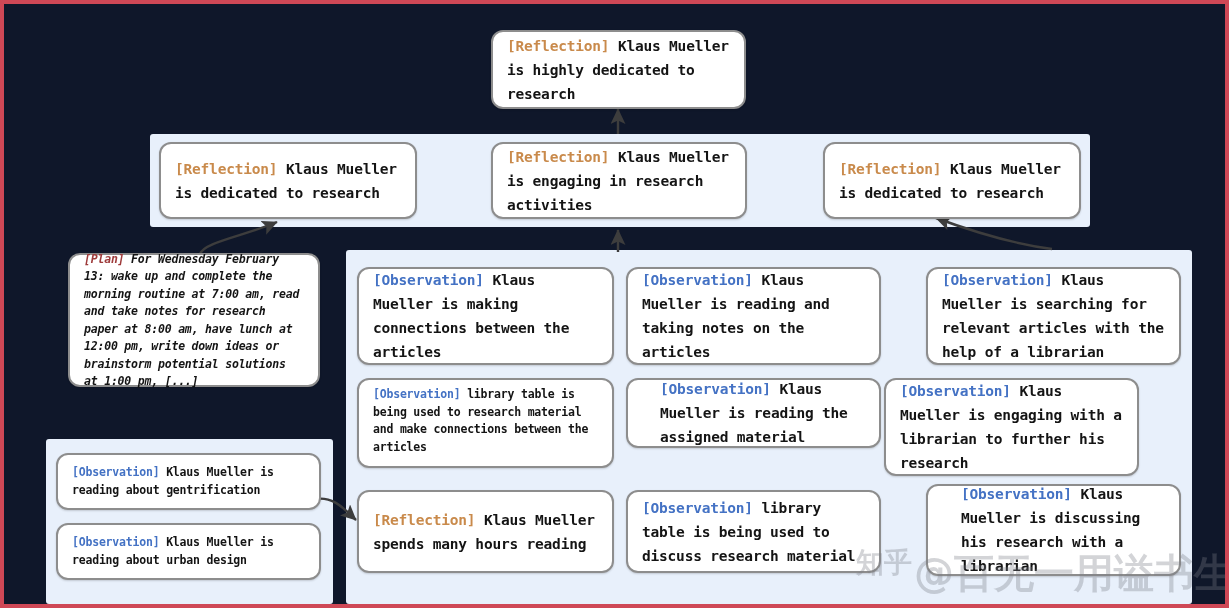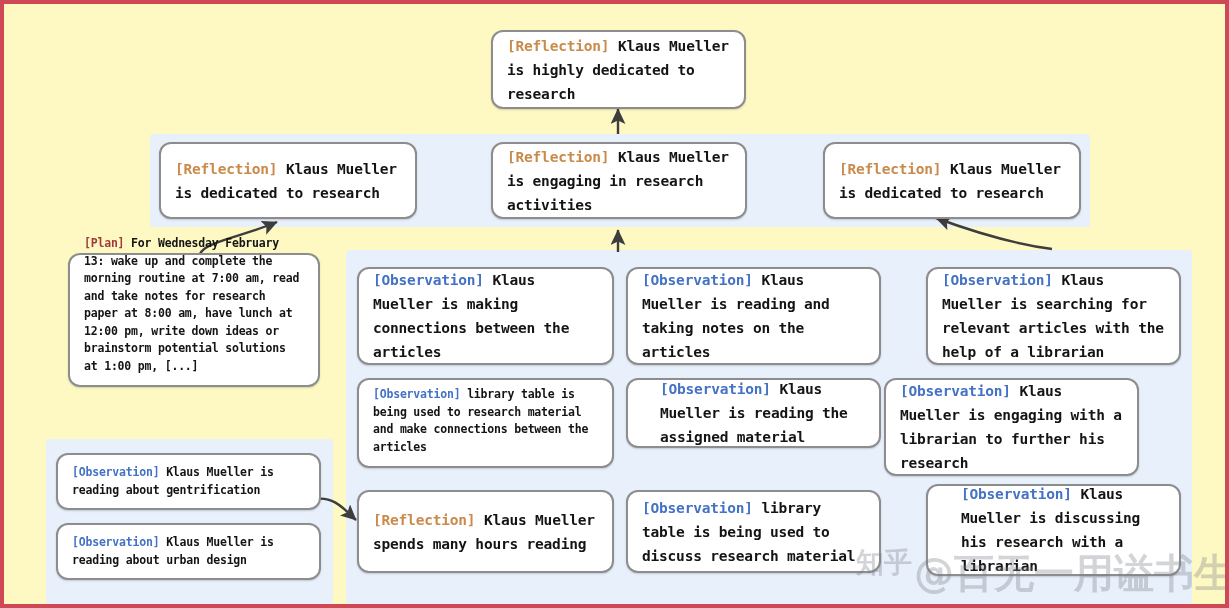--- a/index.html
+++ b/index.html
@@ -4,21 +4,21 @@
 <style>
   html, body {
     margin: 0;
     padding: 0;
     background: #ffffff;
   }
   #page {
     position: relative;
     width: 1229px;
     height: 608px;
-    background: #fef9c3;
+    background: #0f172a;
     border: 4px solid #cf4856;
     box-sizing: border-box;
     overflow: hidden;
     font-family: "DejaVu Sans Mono", "Liberation Mono", monospace;
   }
   .panel {
     position: absolute;
     background: #e8f0fb;
     border-radius: 3px;
   }
@@ -100,21 +100,21 @@
   <div class="node sz-m" style="left:155px; top:138px; width:258px; height:77px;">
     <span class="txt"><span class="tag-reflection">[Reflection]</span><span> Klaus Mueller is dedicated to research</span></span>
   </div>
   <div class="node sz-m" style="left:487px; top:138px; width:256px; height:77px;">
     <span class="txt"><span class="tag-reflection">[Reflection]</span><span> Klaus Mueller is engaging in research activities</span></span>
   </div>
   <div class="node sz-m" style="left:819px; top:138px; width:258px; height:77px;">
     <span class="txt"><span class="tag-reflection">[Reflection]</span><span> Klaus Mueller is dedicated to research</span></span>
   </div>
 
-  <div class="node sz-xs" style="left:64px; top:249px; width:252px; height:134px; align-items:flex-end; padding-top:11px;">
+  <div class="node sz-xs" style="left:64px; top:249px; width:252px; height:134px; align-items:center; padding-top:11px;font-style:italic;">
     <span class="txt"><span class="tag-plan">[Plan]</span><span> For Wednesday February 13: wake up and complete the morning routine at 7:00 am, read and take notes for research paper at 8:00 am, have lunch at 12:00 pm, write down ideas or brainstorm potential solutions at 1:00 pm, [...]</span></span>
   </div>
 
   <div class="node sz-xs" style="left:52px; top:449px; width:265px; height:57px;">
     <span class="txt"><span class="tag-observation">[Observation]</span><span> Klaus Mueller is reading about gentrification</span></span>
   </div>
   <div class="node sz-xs" style="left:52px; top:519px; width:265px; height:57px;">
     <span class="txt"><span class="tag-observation">[Observation]</span><span> Klaus Mueller is reading about urban design</span></span>
   </div>
 

